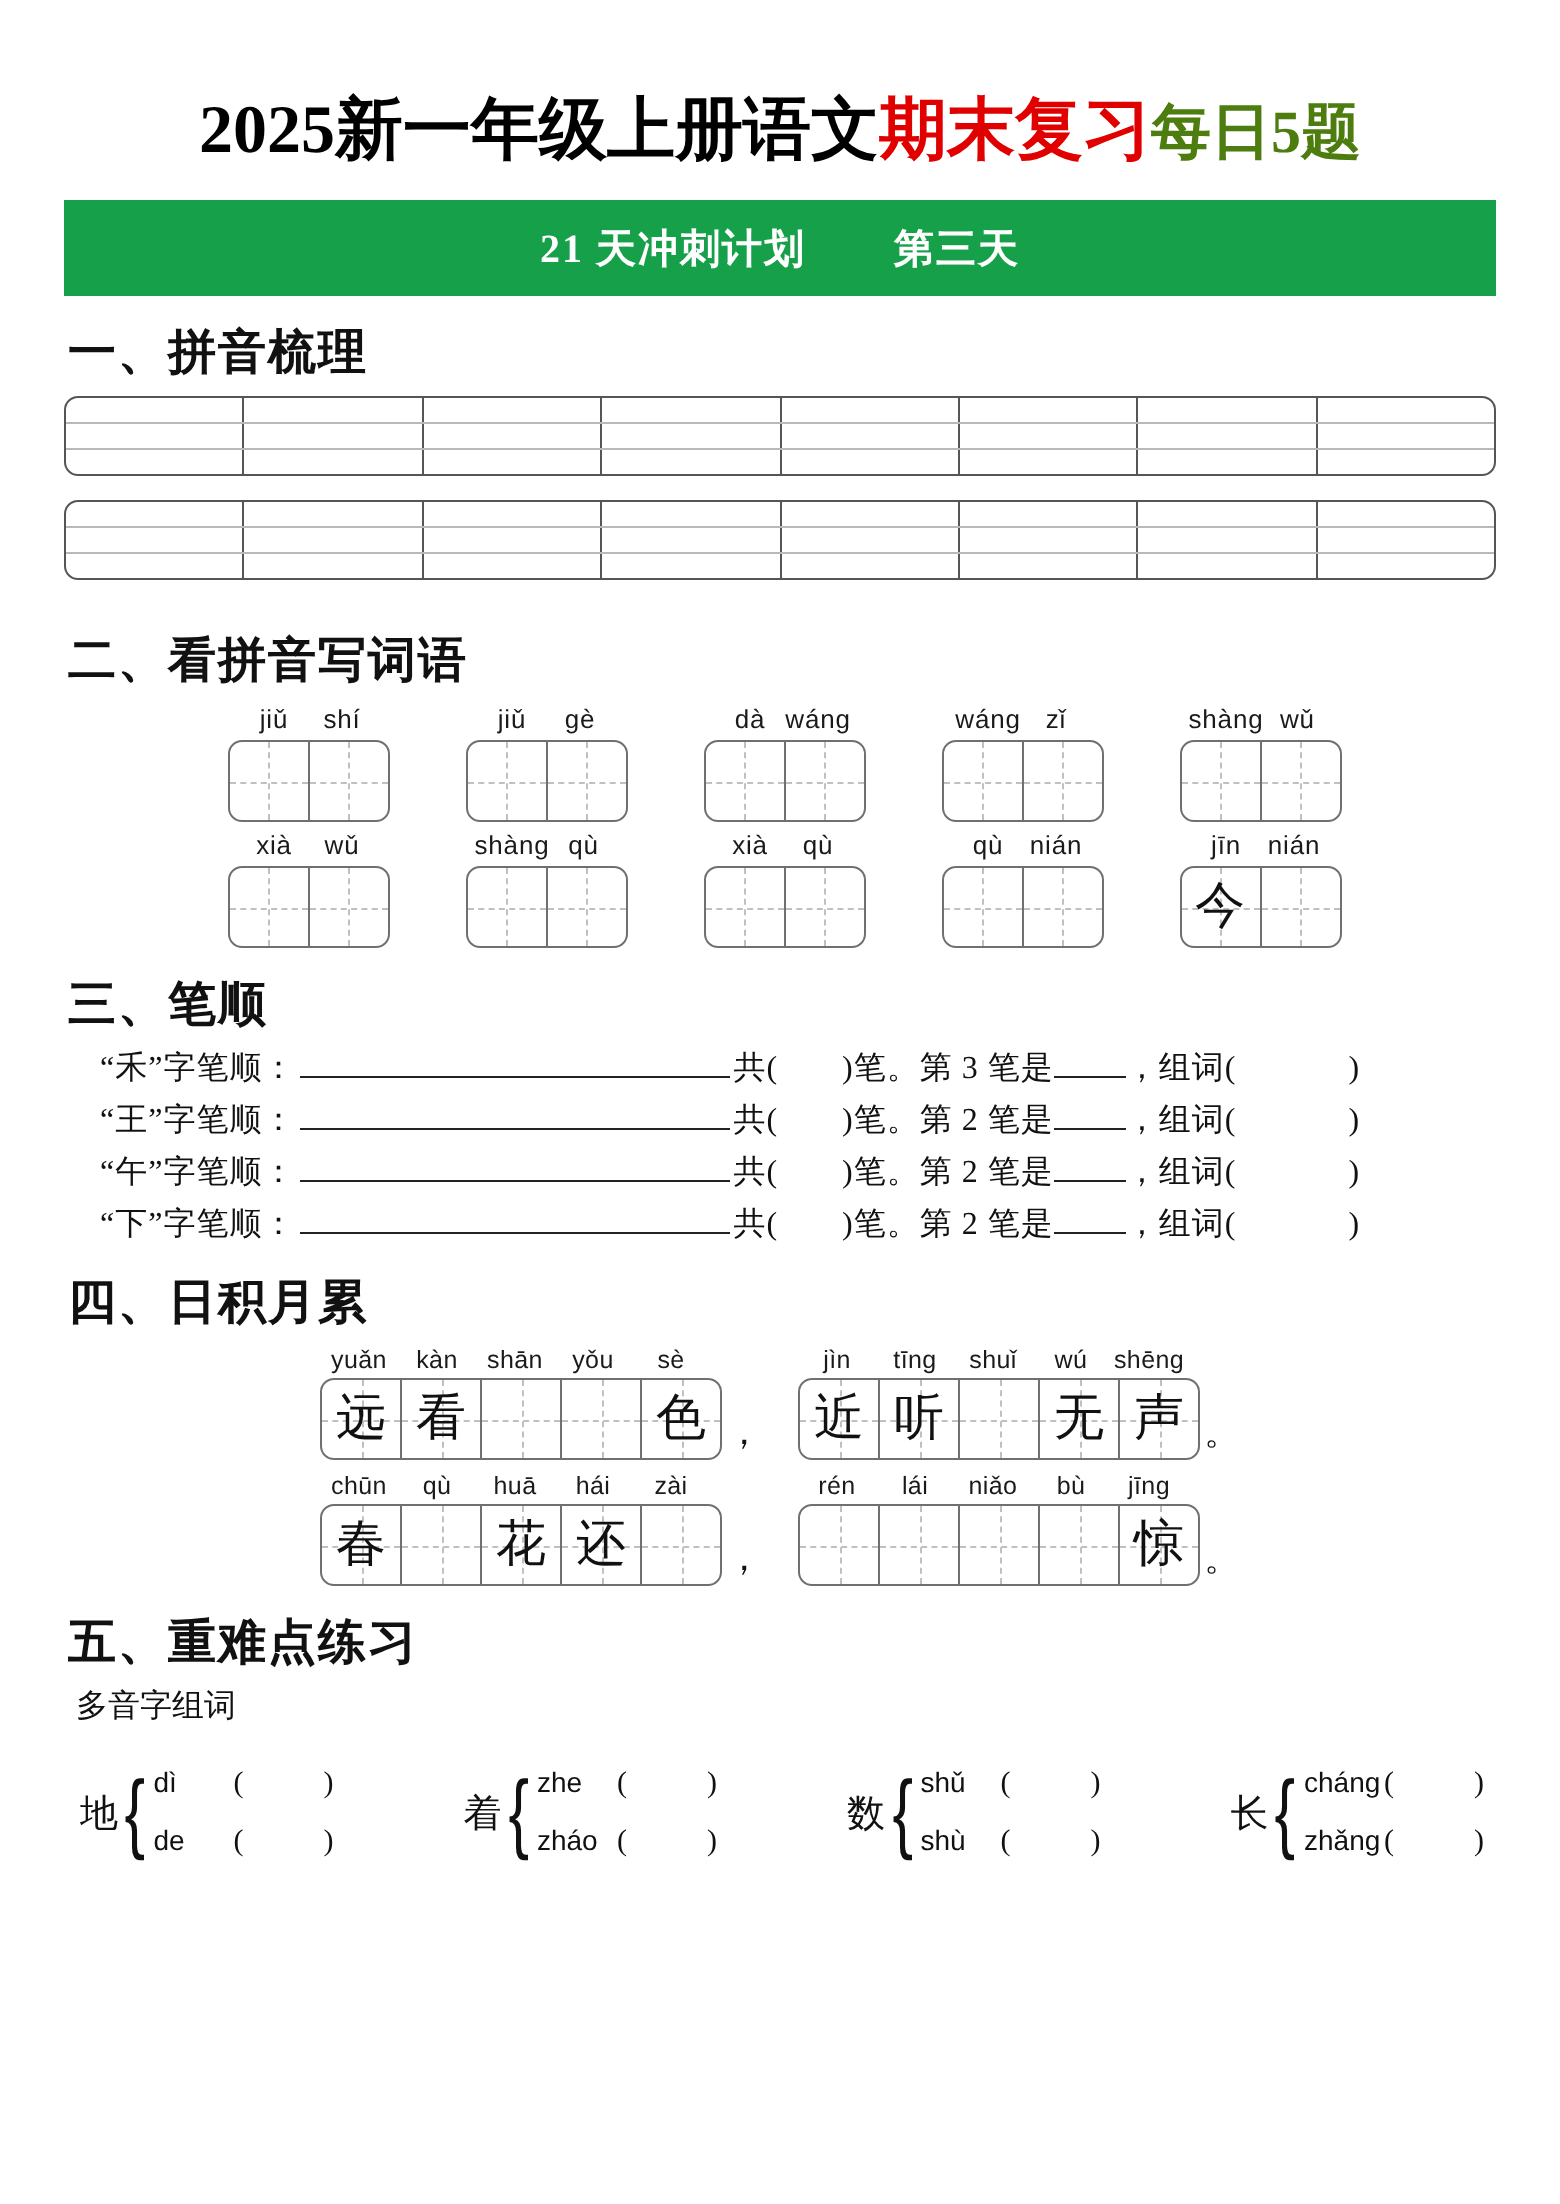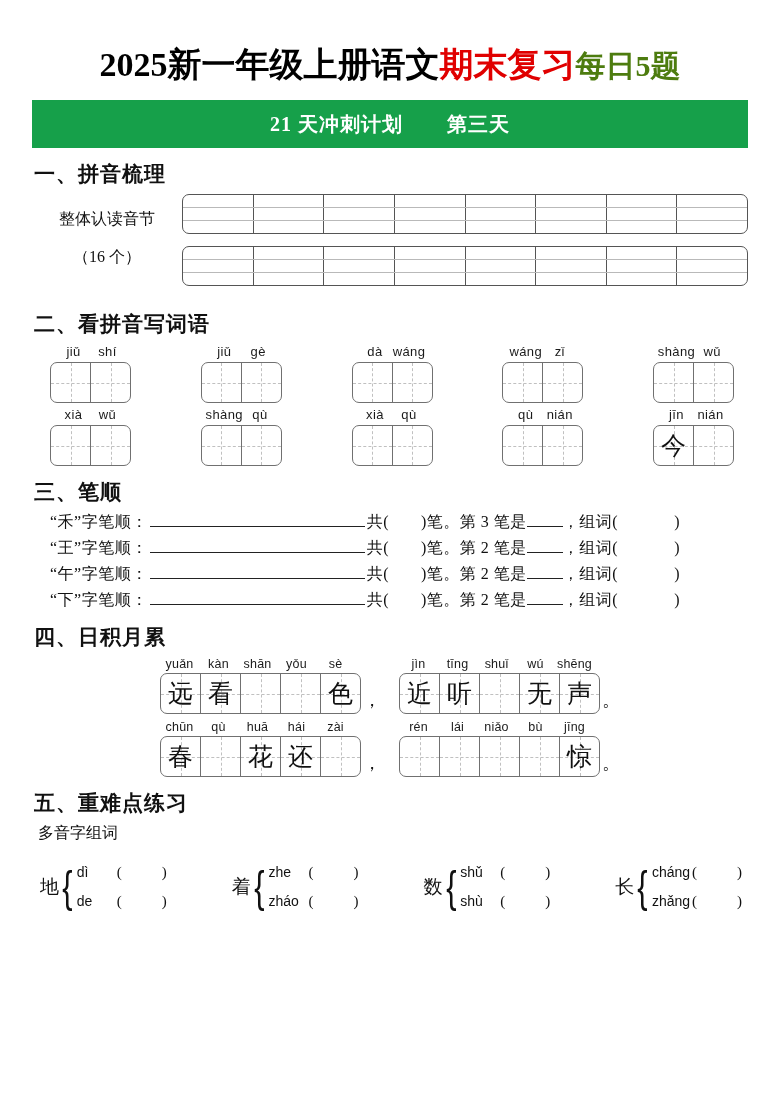--- a/index.html
+++ b/index.html
@@ -46,21 +46,21 @@
     justify-content: center;
     color: #ffffff;
     font-size: 20px;
     font-weight: bold;
     letter-spacing: 1px;
   }
   .banner .gap { display: inline-block; width: 44px; }
 
   
   .sec-h {
-    font-size: 21px;
+    font-size: 24px;
     font-weight: bold;
     margin: 12px 0 6px 2px;
     letter-spacing: 1px;
   }
   .sub-h {
     font-size: 16px;
     margin: 6px 0 4px 6px;
   }
 
   
@@ -103,21 +103,21 @@
     border-top: 1px solid #b9b9b9;
     pointer-events: none;
     z-index: 2;
   }
   .fourline::before { top: 12px; }
   .fourline::after  { top: 25px; }
 
   
   .word-row {
     display: flex;
-    justify-content: space-between;
+    justify-content: center;
     margin: 4px 0 2px 0;
     padding: 0 14px 0 18px;
     gap: 38px;
   }
   .word-item { text-align: center; }
   .word-py {
     font-size: 13px;
     font-family: "Liberation Sans", "DejaVu Sans", sans-serif;
     letter-spacing: 0.4px;
     margin-bottom: 3px;
@@ -258,24 +258,20 @@
   </div>
 
   <div class="banner">
     <span>21 天冲刺计划</span>
     <span class="gap"></span>
     <span>第三天</span>
   </div>
 
   <div class="sec-h">一、拼音梳理</div>
   <div class="p1">
-    <div class="p1-label">
-      <span>整体认读音节</span>
-      <span class="l2">（16 个）</span>
-    </div>
     <div class="p1-rows">
       <div class="fourline" id="fl-row-1">
           <div class="cell"></div>
           <div class="cell"></div>
           <div class="cell"></div>
           <div class="cell"></div>
           <div class="cell"></div>
           <div class="cell"></div>
           <div class="cell"></div>
           <div class="cell"></div>

